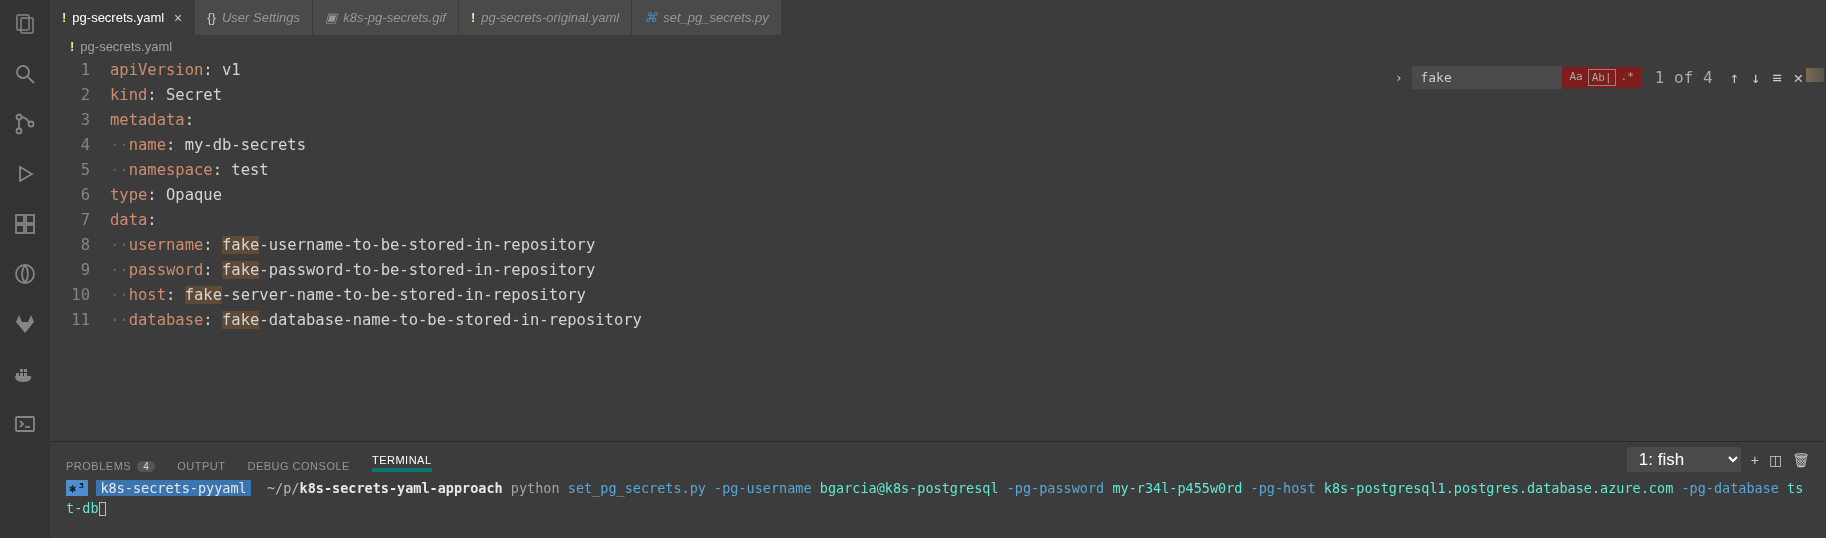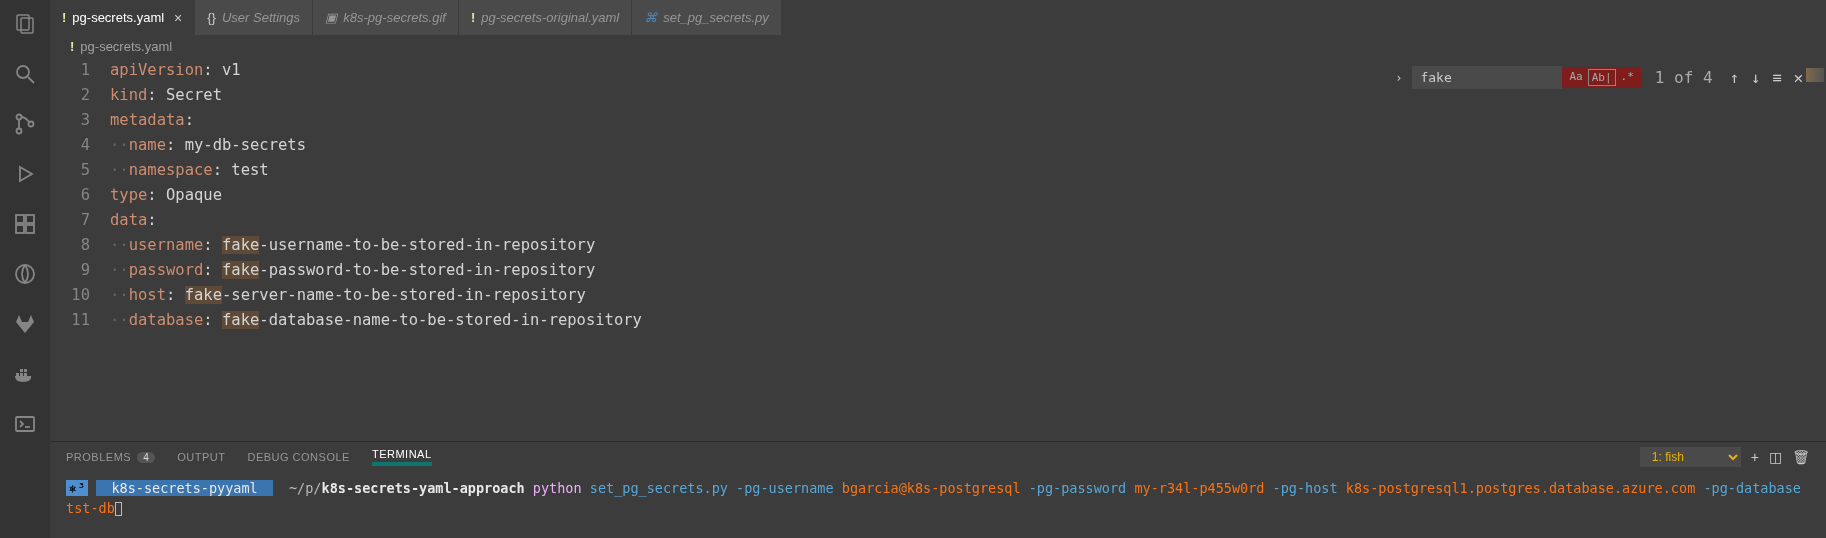--- a/index.html
+++ b/index.html
@@ -125,21 +125,21 @@
 .editor-wrap{overflow:hidden;}
 .mm{position:absolute;top:10px;right:2px;width:26px;height:14px;
   background:linear-gradient(90deg,rgba(200,150,80,.6),rgba(120,120,120,.4));
 }
 .panel {
   background: #3c3c3c;
   border-top: 1px solid #2a2a2a;
 }
 .panel-tabs {
   display: flex;
-  align-items: center;
+  align-items: flex-end;
   padding: 0 16px;
   height: 30px;
   gap: 22px;
   font-size: 11px;
   background: #3c3c3c;
 }
 .panel-tab {
   color: #969696;
   cursor: pointer;
   letter-spacing: 0.5px;
@@ -160,42 +160,42 @@
   font-size: 10px;
 }
 .panel-right {
   margin-left: auto;
   display: flex;
   align-items: center;
   gap: 10px;
 }
 .term-select {
   background: #4a4a4a;
-  color: #eab308;
+  color: #ffffff;
   border: none;
-  font-size: 12px;
+  font-size: 17px;
   padding: 2px 40px 2px 8px;
 }
 .panel-ricon { color: #ccc; cursor: pointer; font-size:14px;}
 .terminal {
   padding: 6px 16px 20px 16px;
   font-family: "Menlo","Consolas",monospace;
   font-size: 13.5px;
   line-height: 20px;
   background: #3c3c3c;
   white-space: pre-wrap;
   word-break: break-all;
 }
 .t-badge { background:#4f8fd0; color:#000; padding:0 3px;}
-.t-env { background:#3a75b0; color:#e8e8e8; padding:0 15px;}
+.t-env { background:#3a75b0; color:#e8e8e8; padding:0 4px;}
 .t-path { color:#b8b8b8;}
 .t-bold { color:#e8e8e8; font-weight:bold;}
-.t-cmd { color:#f0abfc;}
+.t-cmd { color:#a3a3a3;}
 .t-arg { color:#56a8d8;}
-.t-val { color:#f97316;}
+.t-val { color:#5eead4;}
 .cursor-block{display:inline-block;border:1px solid #bbb;width:7px;height:14px;vertical-align:middle;}
 </style>
 </head>
 <body>
 
 <div class="activity-bar">
   <div class="activity-icon">
       <svg viewBox="0 0 24 24" fill="none" stroke="currentColor" stroke-width="1.5">
         <rect x="4" y="3" width="12" height="15" rx="1"></rect>
         <rect x="8" y="6" width="12" height="15" rx="1"></rect>

